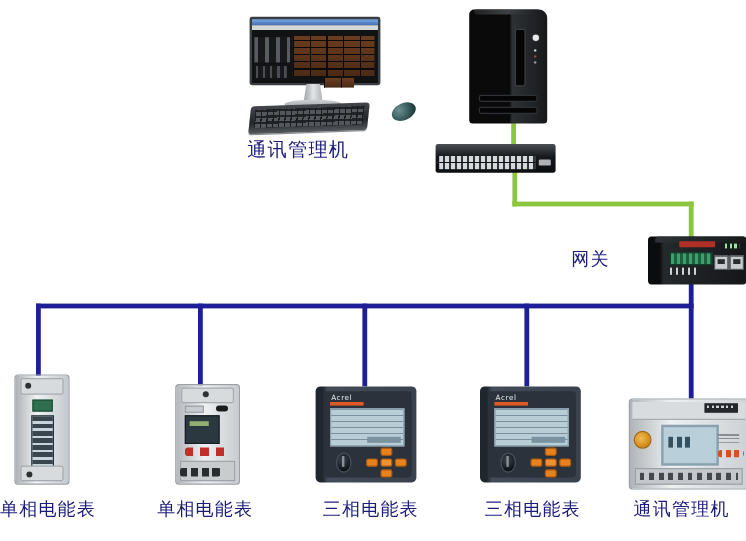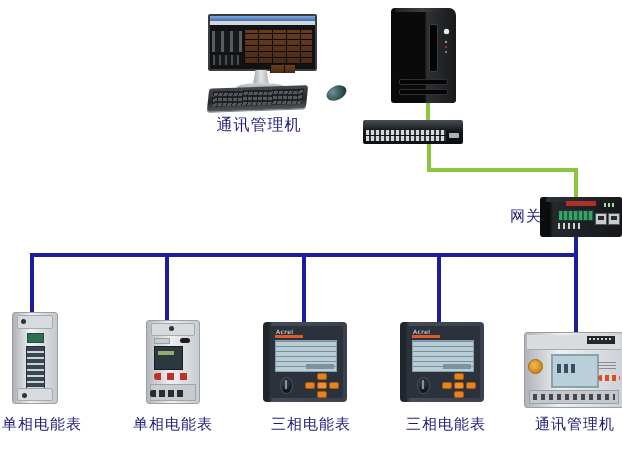--- a/index.html
+++ b/index.html
@@ -5,21 +5,21 @@
   html,body{margin:0;padding:0;background:#fff;}
   .stage{
     position:relative;width:622px;height:451px;background:#ffffff;overflow:hidden;
     font-family:"DejaVu Sans","Liberation Sans",sans-serif;
   }
   
   .line{position:absolute;}
   .line.green{background:#8CC63F;}
   .line.navy{background:#1E1E96;}
   
-  .lbl{position:absolute;color:#1B1B7A;font-size:15px;letter-spacing:1px;text-align:center;white-space:nowrap;}
+  .lbl{position:absolute;color:#1B1B7A;font-size:15px;letter-spacing:1px;text-align:left;white-space:nowrap;}
   
   .monitor{position:absolute;left:208px;top:14px;width:109px;height:57px;background:#0d0e10;border:2px solid #3a3e42;border-radius:2px;box-sizing:border-box;}
   .scr-title{height:5px;background:linear-gradient(180deg,#7fa8dc,#3f6fb5);}
   .scr-toolbar{height:4px;background:#d4d6d8;border-bottom:1px solid #8a8e92;}
   .scr-body{position:absolute;left:0;right:0;top:9px;bottom:0;background:#101214;}
   .scr-gauges{position:absolute;left:2px;top:3px;width:30px;bottom:2px;
     background-image:repeating-linear-gradient(90deg,#585c60 0 3px,#17191b 3px 9px);
     background-size:100% 55%;background-position:0 15%;background-repeat:no-repeat;}
   .scr-gauges::after{content:"";position:absolute;left:1px;bottom:2px;width:26px;height:10px;
     background:repeating-linear-gradient(90deg,#4a4e52 0 2px,#17191b 2px 6px);}
@@ -195,21 +195,21 @@
   </div>
 
   <div class="gw">
     <div class="gw-label"></div>
     <div class="gw-term"></div>
     <div class="gw-eth1"></div>
     <div class="gw-eth2"></div>
     <div class="gw-dip"></div>
     <div class="gw-led"></div>
   </div>
-  <div class="lbl" style="left:506px;top:207px;width:40px">网关</div>
+  <div class="lbl" style="left:476px;top:207px;width:40px">网关</div>
 
   <div class="m1">
     <div class="m1-topcap"></div>
     <div class="m1-screw-a"></div>
     <div class="m1-green"></div>
     <div class="m1-lcd"></div>
     <div class="m1-botcap"></div>
     <div class="m1-screw-b"></div>
   </div>
 

